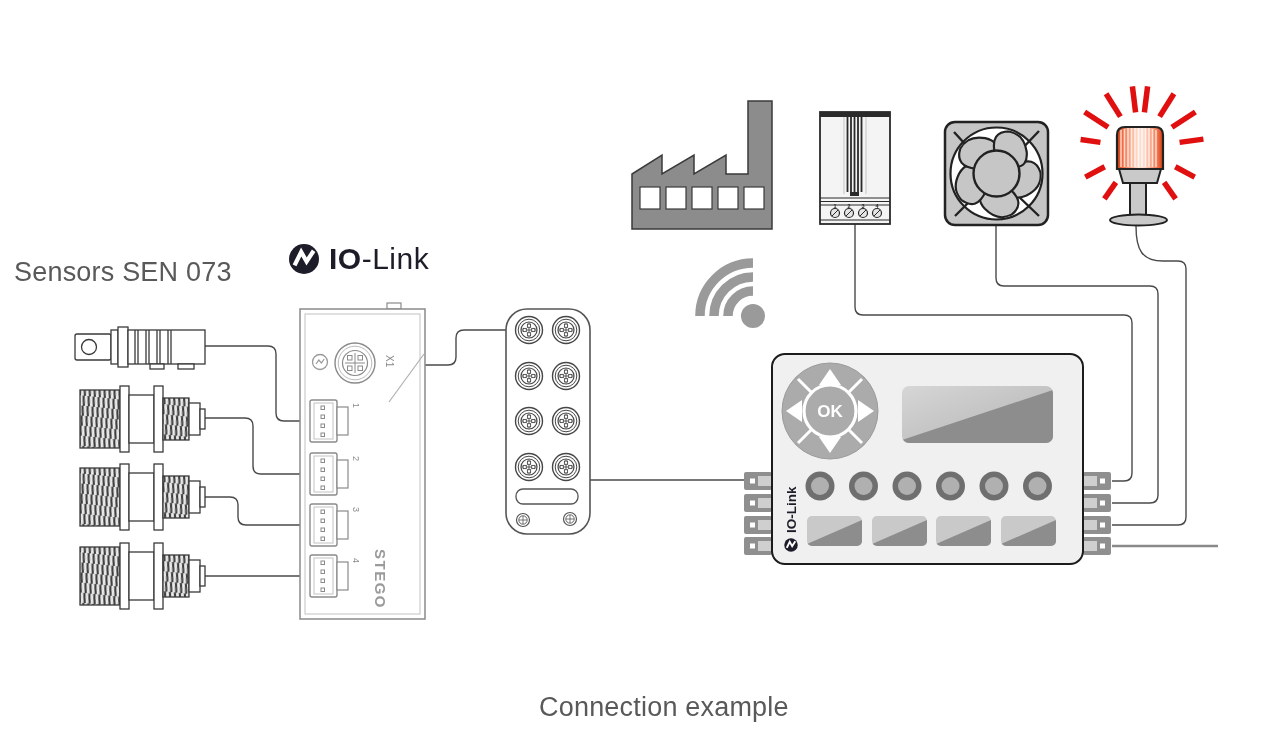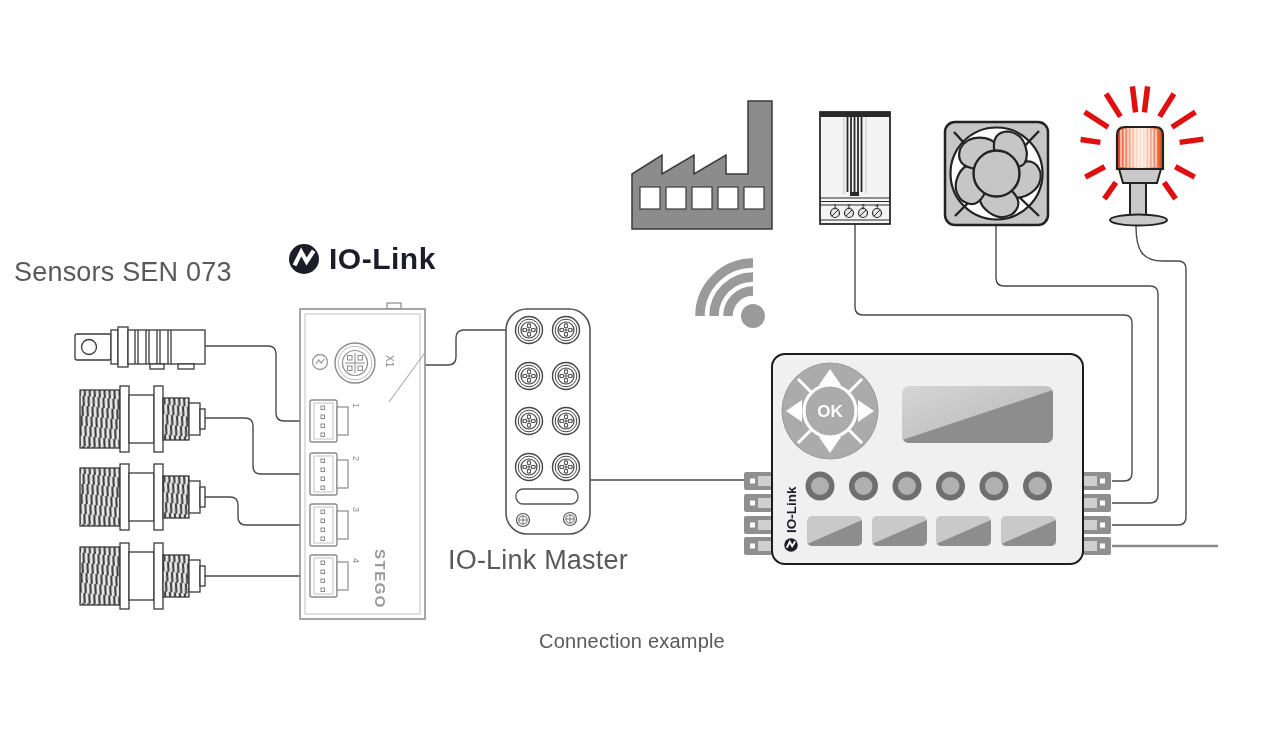--- a/index.html
+++ b/index.html
@@ -3,21 +3,21 @@
 <meta charset="utf-8">
 <style>
   html,body{margin:0;padding:0;background:#fff;}
   #stage{position:relative;width:1272px;height:752px;background:#ffffff;overflow:hidden;
          font-family:"Liberation Sans",sans-serif;margin-top:24px;}
   .abs{position:absolute;}
   .caption{color:#595959;font-size:27px;font-weight:500;letter-spacing:.2px;white-space:nowrap;}
   .logo-row{display:flex;align-items:center;gap:9px;}
   .logo-text{font-size:30px;color:#1d1d29;letter-spacing:.5px;white-space:nowrap;}
   .logo-text .b{font-weight:700;}
-  .logo-text .r{font-weight:700;}
+  .logo-text .r{font-weight:400;}
   svg{display:block;}
 </style>
 </head>
 <body>
 
 <div id="stage">
 
   <svg width="0" height="0" style="position:absolute">
     <defs>
       <pattern id="thread" width="5" height="10" patternUnits="userSpaceOnUse" patternTransform="rotate(6)">
@@ -79,22 +79,21 @@
 
   <div class="abs caption" style="left:14px;top:233px">Sensors SEN 073</div>
 
   <div class="abs logo-row" style="left:288px;top:218px">
     <svg width="32" height="32" viewBox="-16 -16 32 32" style="color:#1d1d29">
       <use href="#iolink-sym"></use>
     </svg>
     <div class="logo-text"><span class="b">IO</span><span class="r">-Link</span></div>
   </div>
 
-  <div class="abs caption" style="left:448px;top:521px">IO-Link Master</div>
-  <div class="abs caption" style="left:539px;top:606px;font-size:20px">Connection example</div>
+  <div class="abs caption" style="left:539px;top:668px;font-size:27px">Connection example</div>
 
   <svg class="abs" style="left:72px;top:300px" width="140" height="48">
     <g stroke="#3a3a3a" stroke-width="1.3" fill="#fff">
       <rect x="3" y="10" width="36" height="26" rx="2"></rect>
       <circle cx="17" cy="23" r="7.5"></circle>
       <rect x="39" y="6" width="7" height="34"></rect>
       <rect x="46" y="3" width="10" height="40"></rect>
       <rect x="56" y="6" width="77" height="34"></rect>
       <path d="M63,6 V40 M66,6 V40 M74,6 V40 M77,6 V40 M85,6 V40 M88,6 V40 M96,6 V40 M99,6 V40" fill="none"></path>
       <rect x="78" y="40" width="14" height="5"></rect>

